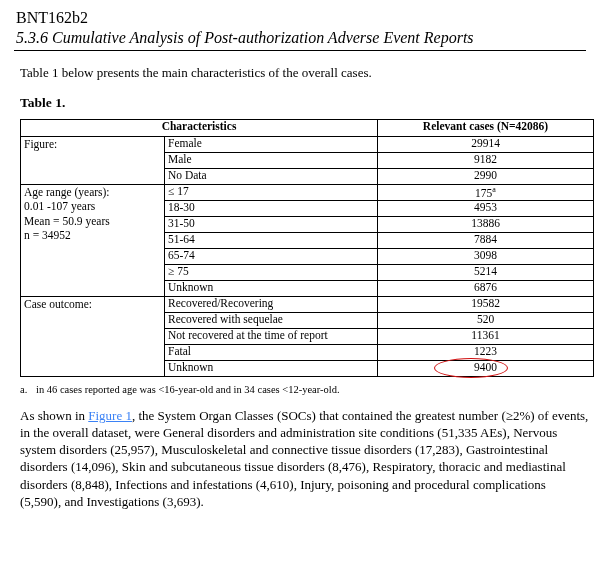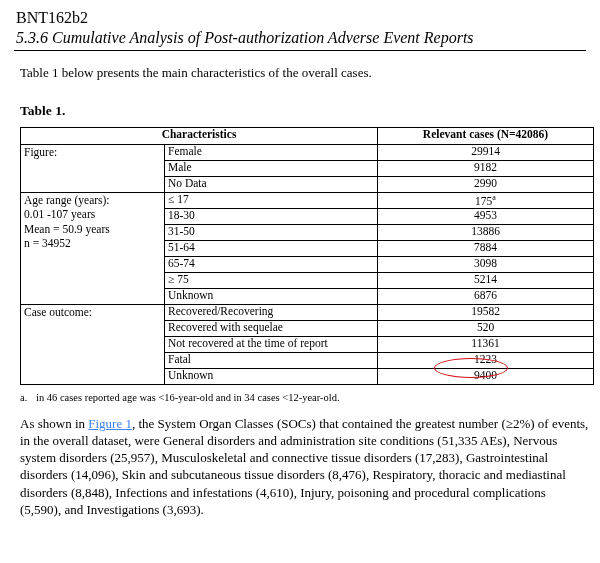--- a/index.html
+++ b/index.html
@@ -39,21 +39,20 @@
   }
   .tbl-caption {
     margin: 14px 0 0 6px;
     font-size: 13.5px;
     font-weight: bold;
     display: flex;
   }
   .tbl-caption .lbl {
     width: 78px;
     flex: 0 0 78px;
-    margin-top: 8px;
   }
   .tbl-caption .txt {
     flex: 1 1 auto;
     line-height: 1.3;
   }
   table.main {
     border-collapse: collapse;
     width: 573px;
     margin: 8px 0 7px 6px;
     font-size: 11.5px;

